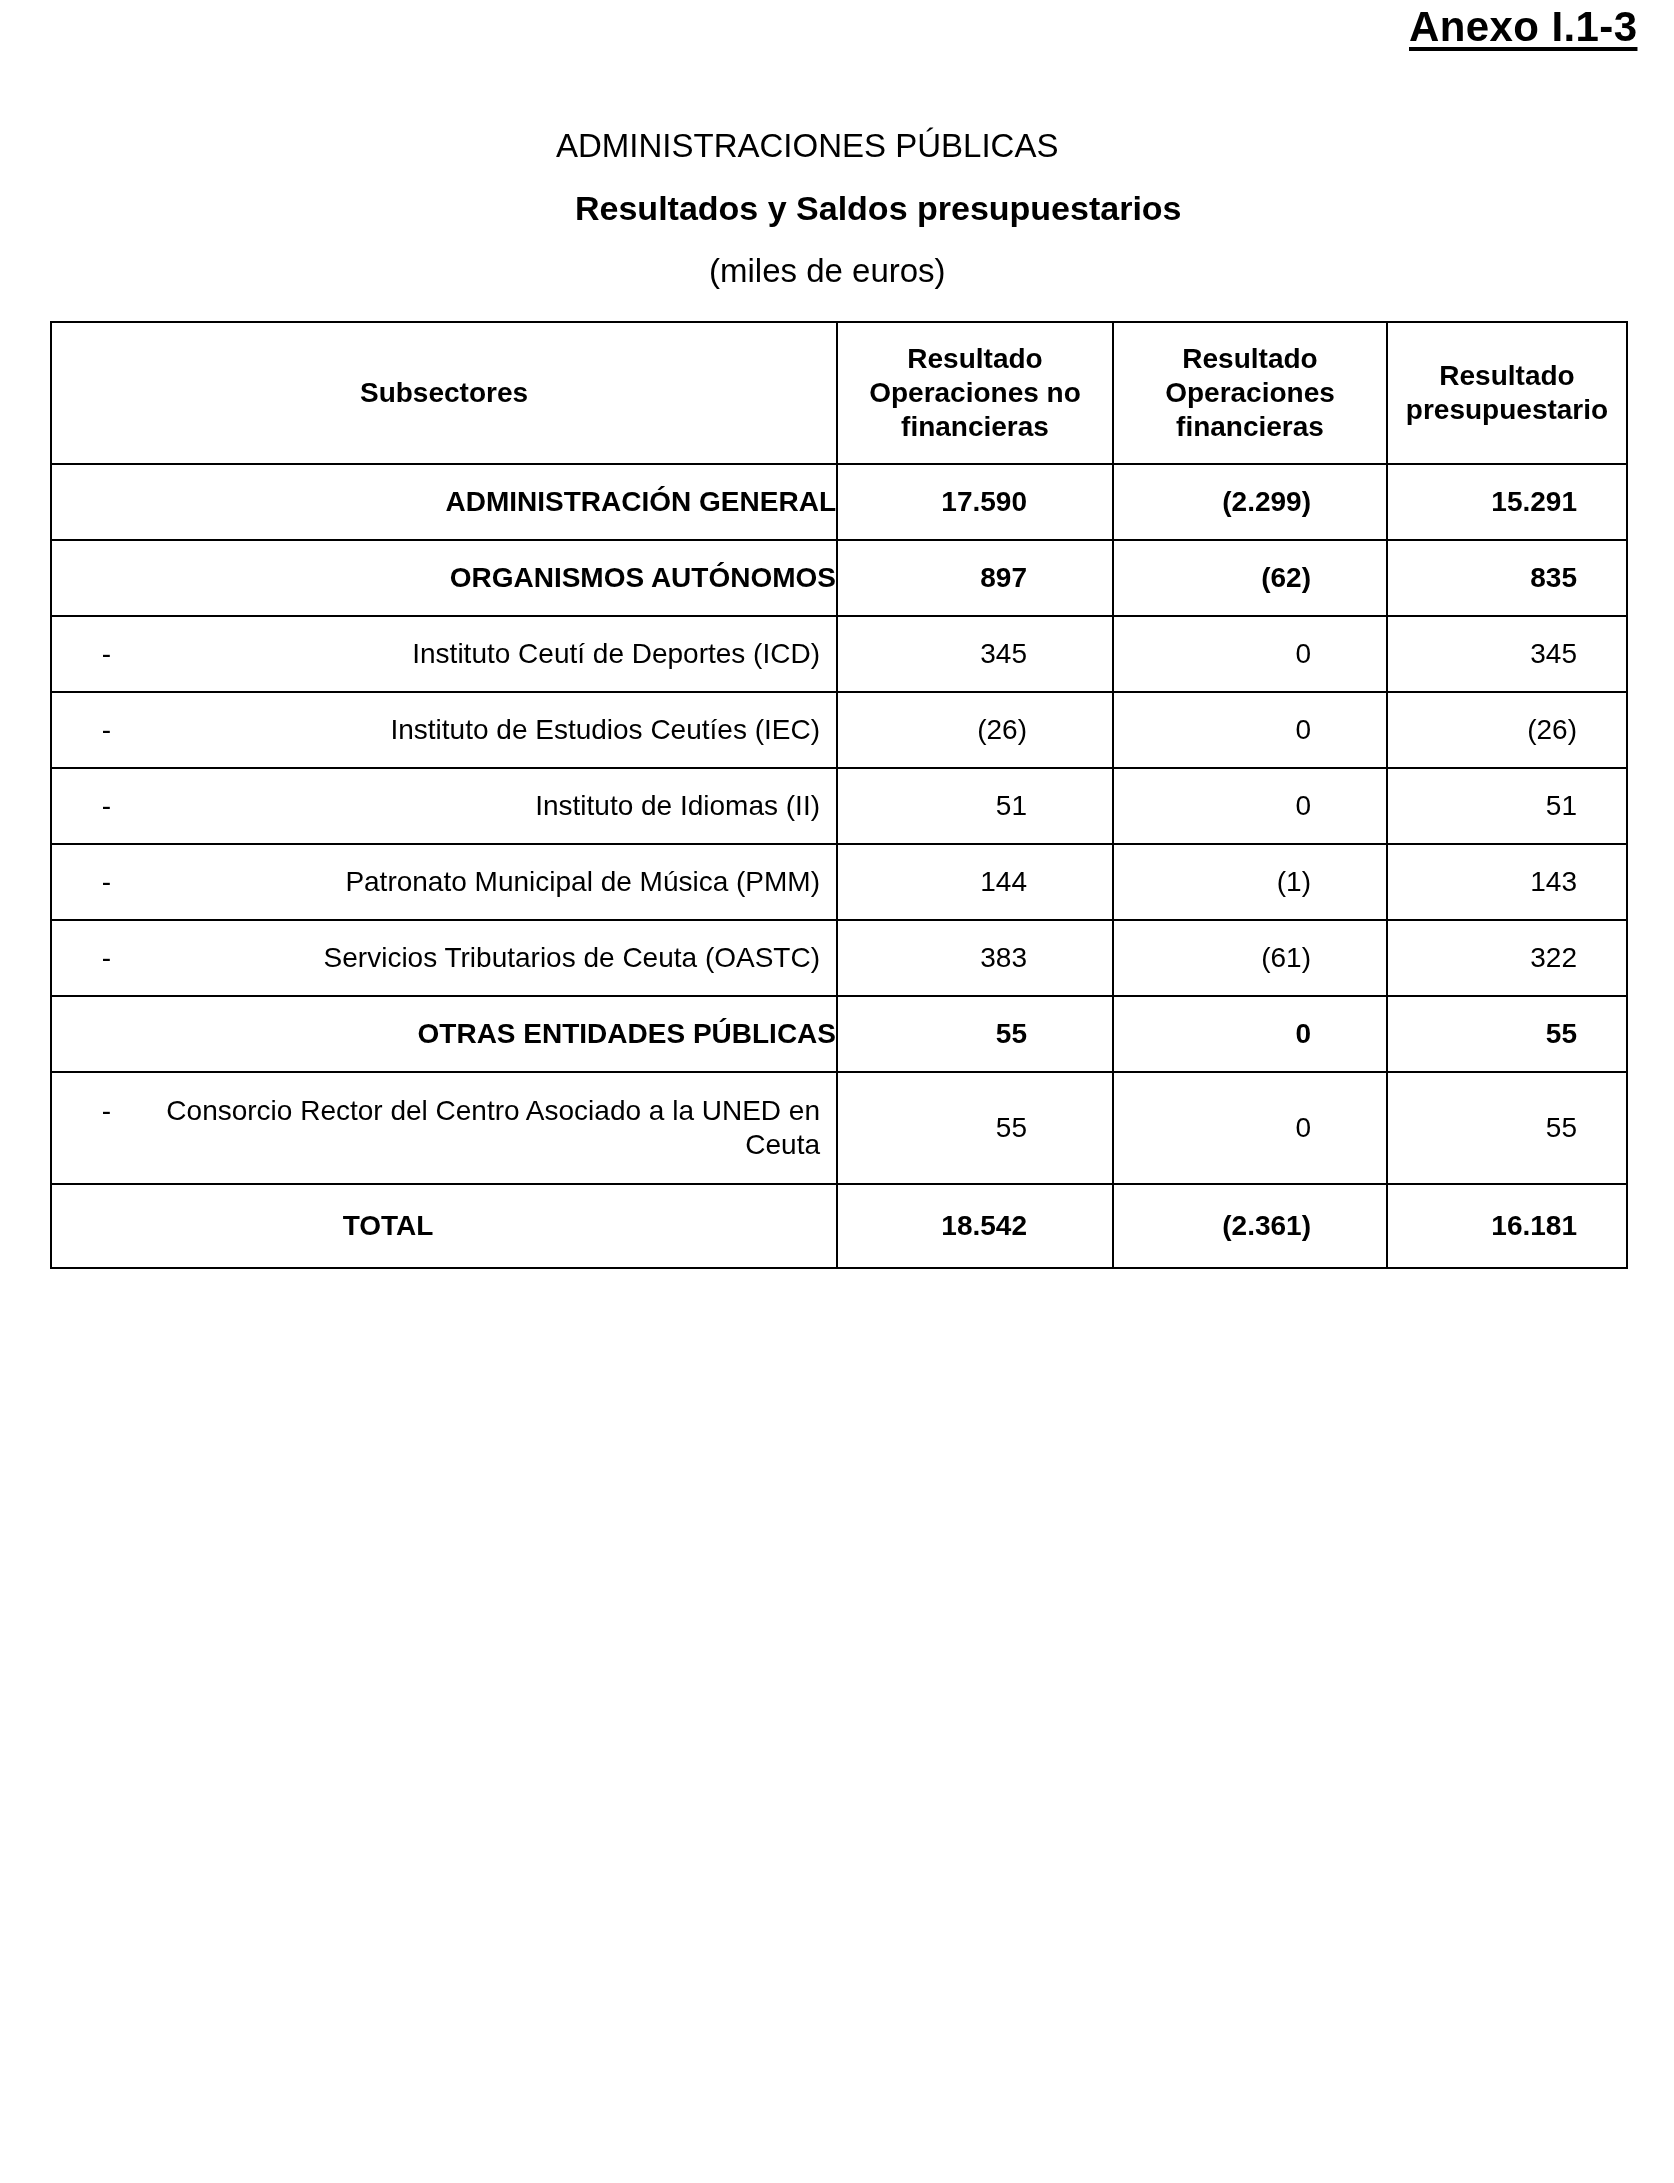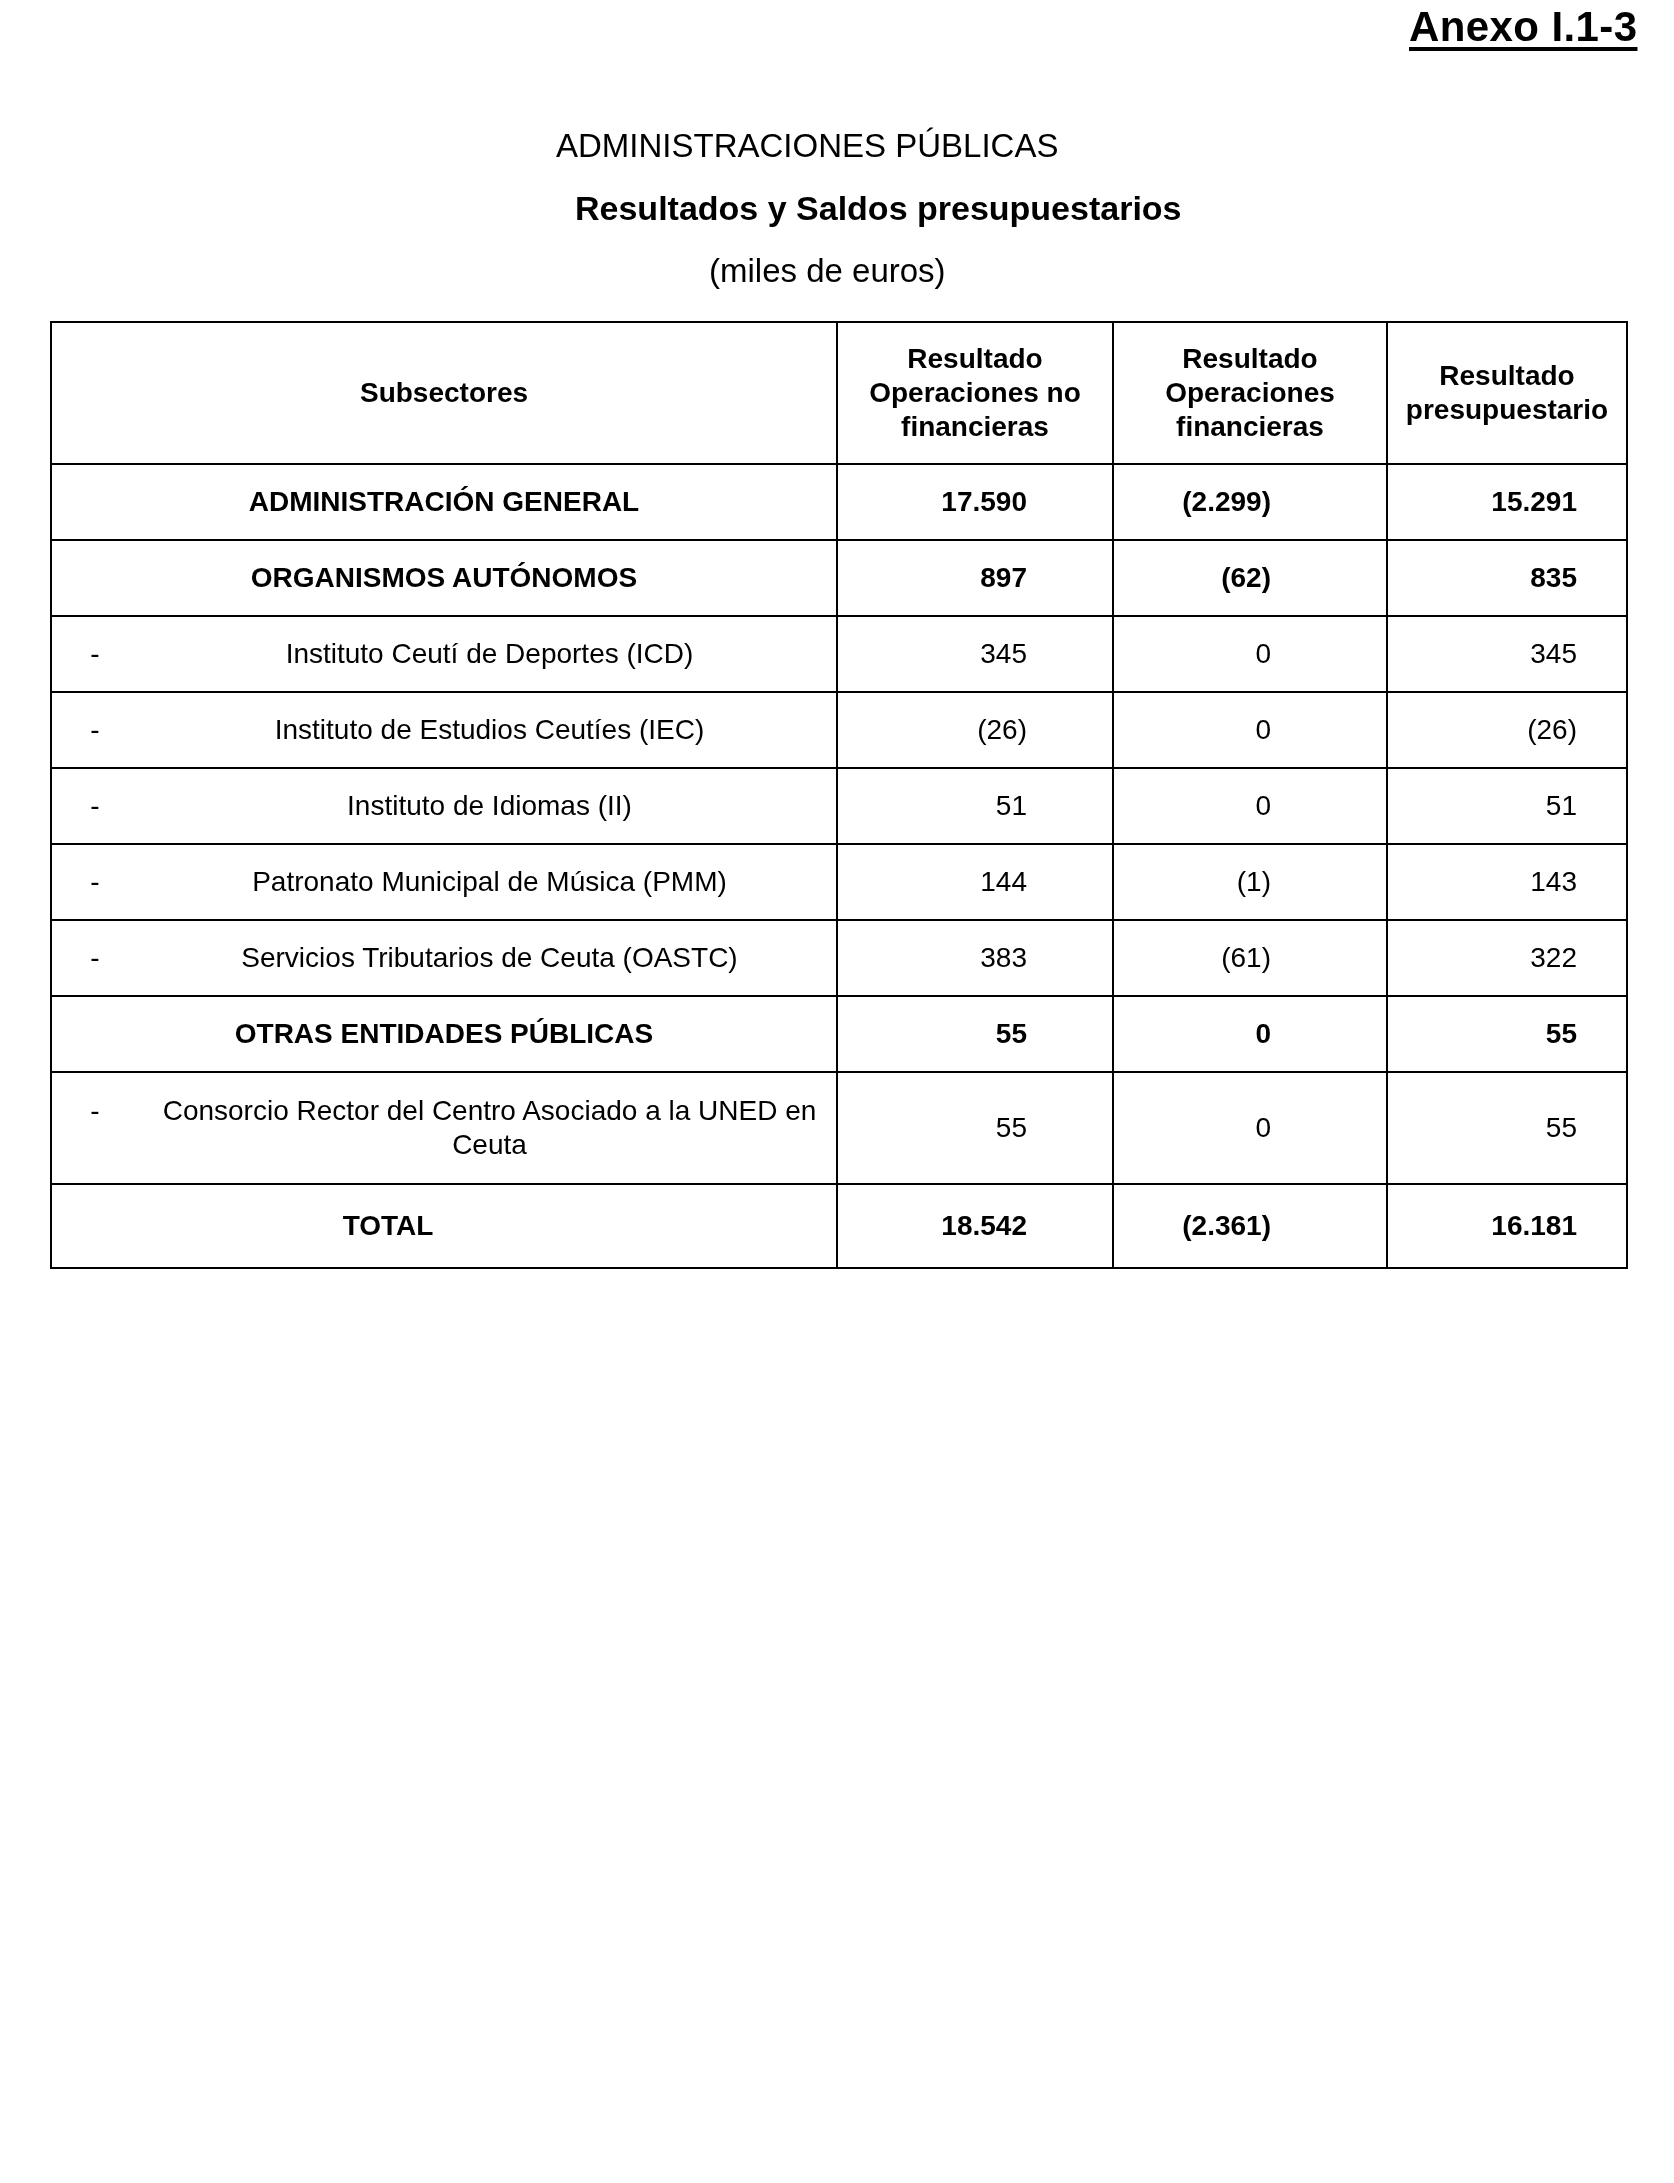--- a/index.html
+++ b/index.html
@@ -76,21 +76,21 @@
     table.results thead th {
       height: 140px;
       font-weight: bold;
       text-align: center;
     }
     table.results tbody tr { height: 76px; }
     table.results tbody tr.two-line { height: 112px; }
     table.results tbody tr.total { height: 84px; }
 
     td.label {
-      text-align: center;
+      text-align: right;
       padding-left: 10.4px;
     }
     td.label.sub {
       padding-left: 27px;
     }
     td.label.total-label {
       text-align: center;
       padding-left: 8px;
       padding-right: 120px;
     }
@@ -106,21 +106,21 @@
     .sub-text {
       flex: 1 1 auto;
       padding-right: 16px;
       margin-left: 48px;
     }
 
     td.num {
       text-align: right;
     }
     td.num.c1 { padding-right: 85px; text-align: right; }
-    td.num.c2 { padding-right: 115px; }
+    td.num.c2 { padding-right: 75px; }
     td.num.c3 { padding-right: 49px; }
 
     tr.bold td { font-weight: bold; }
     tr.normal td { font-weight: normal; }
   </style>
 </head>
 <body>
 
 <div class="annex">Anexo I.1-3</div>
 

